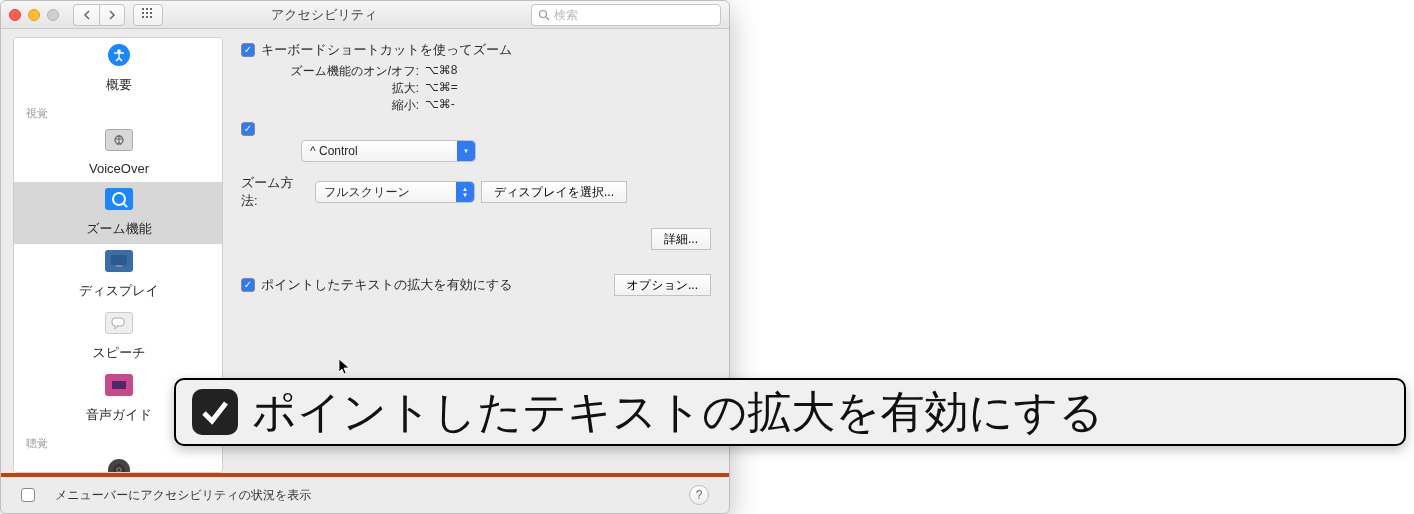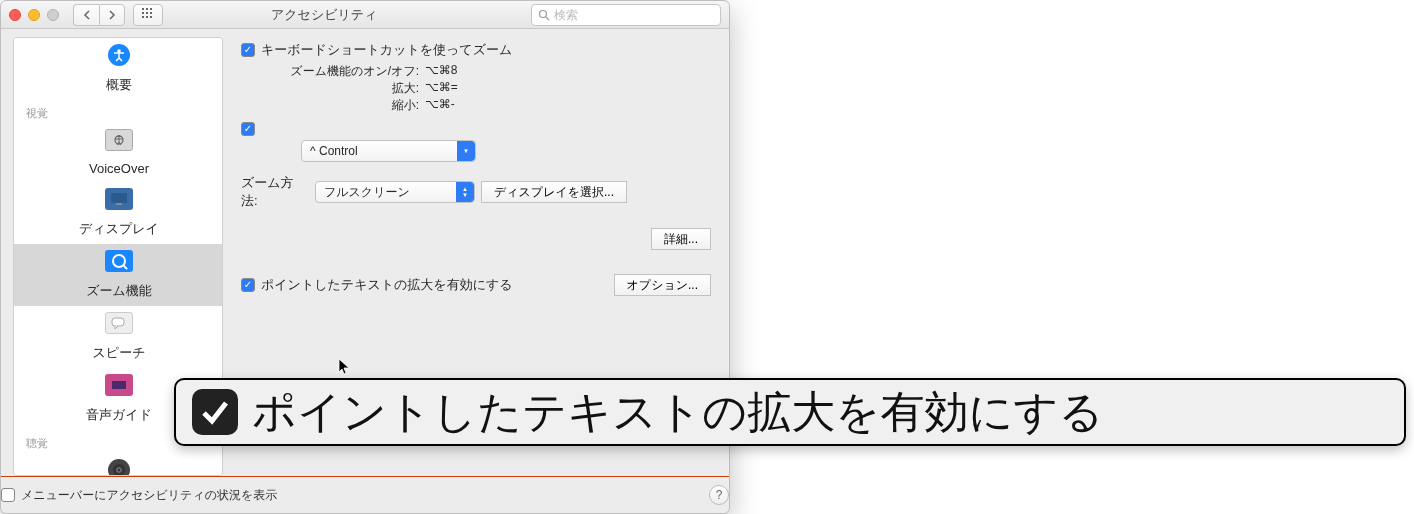--- a/index.html
+++ b/index.html
@@ -111,22 +111,22 @@
   .select .arrows { width:18px; height:100%; background:#2f7bf5; border-radius:0 4px 4px 0; display:flex; flex-direction:column; align-items:center; justify-content:center; }
   .select .arrows span { color:#fff; font-size:6px; line-height:6px; }
   .btn {
     background:linear-gradient(#fff,#f1f1f1); border:1px solid #c2c2c2; border-radius:0;
     height:22px; padding:0 12px; font-size:12px; display:flex; align-items:center;
   }
   .spacer { height:8px; }
 
   
   .footer {
-    border-top:1px solid #c2410c;
-    padding:8px 0; display:flex; align-items:center; gap:6px; font-size:12px; color:#333;
+    border-top:4px solid #c2410c;
+    padding:8px 20px; display:flex; align-items:center; gap:20px; font-size:12px; color:#333;
   }
   .help {
     margin-left:auto;
     width:20px; height:20px; border:1px solid #bcbcbc; border-radius:50%;
     display:flex; align-items:center; justify-content:center; font-size:12px; color:#666;
     background:linear-gradient(#fff,#eee);
   }
 
   
   .hover-overlay {
@@ -212,34 +212,34 @@
       <div class="side-item">
         <span class="side-icon ic-vo">
           <svg width="14" height="14">
               <circle cx="7" cy="7" r="4" stroke="#666" stroke-width="1.3" fill="none"></circle>
               <circle cx="7" cy="3" r="1" fill="#666"></circle>
               <path d="M7 4 L7 9 M7 9 L5 12 M7 9 L9 12 M4 6 L10 6" stroke="#666" stroke-width="1" fill="none"></path>
             </svg>
         </span>
         <span>VoiceOver</span>
       </div>
+      <div class="side-item selected">
+        <span class="side-icon ic-zoom">
+          <span class="ic-zoom-inner"></span>
+        </span>
+        <span>ズーム機能</span>
+      </div>
       <div class="side-item">
         <span class="side-icon ic-display">
           <svg width="18" height="14">
               <rect x="1" y="1" width="16" height="10" rx="1" fill="#2a5b8f"></rect>
               <rect x="6" y="11" width="6" height="2" fill="#888"></rect>
             </svg>
         </span>
         <span>ディスプレイ</span>
-      </div>
-      <div class="side-item selected">
-        <span class="side-icon ic-zoom">
-          <span class="ic-zoom-inner"></span>
-        </span>
-        <span>ズーム機能</span>
       </div>
       <div class="side-item">
         <span class="side-icon ic-speech">
           <svg width="16" height="14">
               <rect x="1" y="2" width="12" height="8" rx="3" fill="#fff" stroke="#aaa"></rect>
               <path d="M4 10 L4 13 L7 10" fill="#fff" stroke="#aaa"></path>
             </svg>
         </span>
         <span>スピーチ</span>
       </div>

